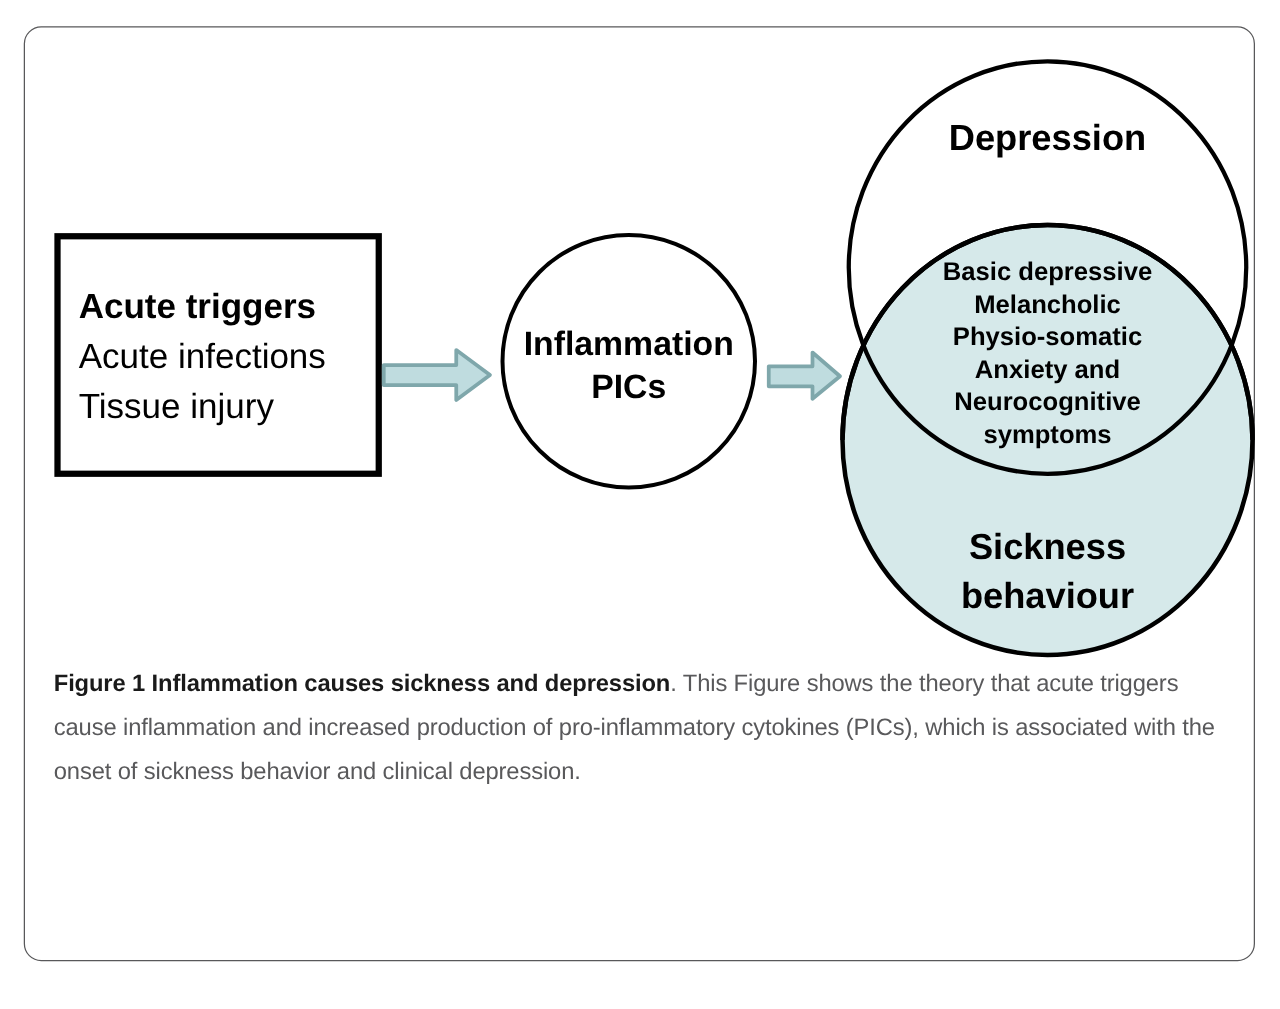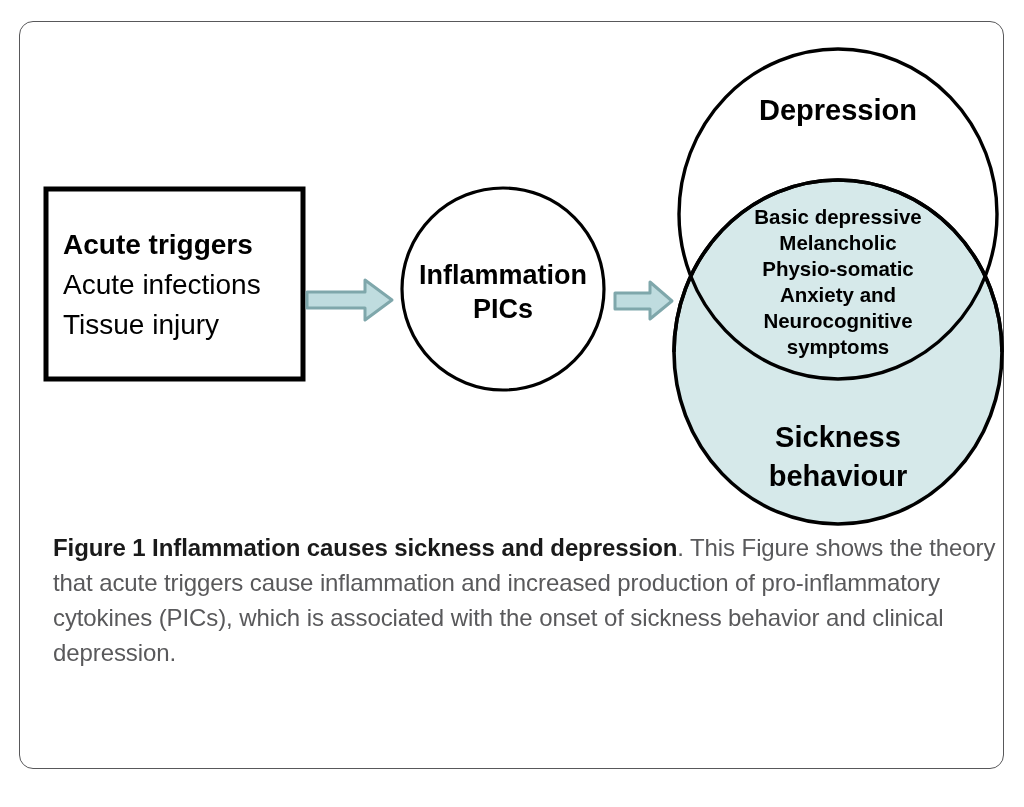--- a/index.html
+++ b/index.html
@@ -43,25 +43,24 @@
   }
   .lbl-bold {
     font-weight: bold;
   }
   #caption {
     position: absolute;
     left: 23px;
     top: 508px;
     width: 945px;
     font-family: "Liberation Sans", sans-serif;
-    font-size: 24px;
+    font-size: 19px;
     line-height: 35px;
     color: #59595b;
     letter-spacing: -0.1px;
-    margin-left: 10px;
   }
   #caption .caption-title {
     font-weight: bold;
     color: #1a1a1a;
   }
 </style>
 </head>
 <body>
 
 <div id="figure-frame">

